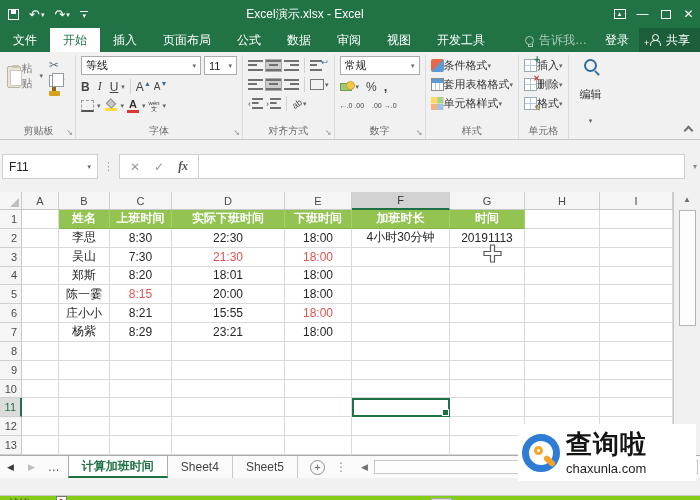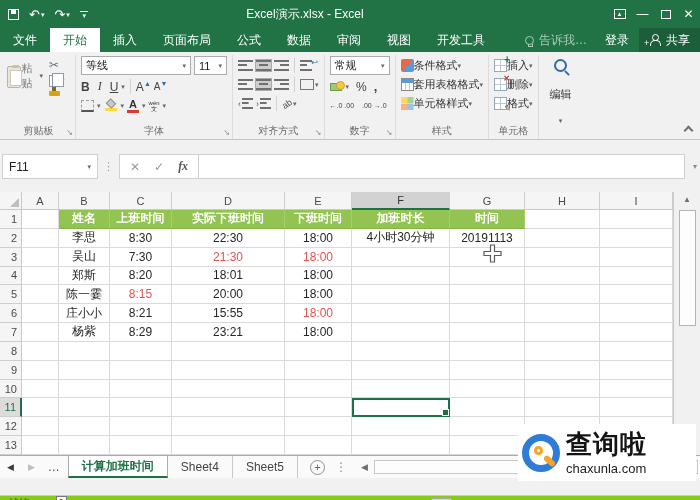--- a/index.html
+++ b/index.html
@@ -53,21 +53,21 @@
   .clip::after{content:"";position:absolute;left:4px;top:-2px;width:7px;height:3px;background:#C9C2B1;border-radius:1px}
   .ccol{display:flex;flex-direction:column;gap:4px;margin-left:6px;margin-top:3px}
   .scis{font-size:12px;color:#5E6E7E;line-height:12px}
   .copyic{width:10px;height:12px;border:1px solid #8E9AA5;background:#fff;position:relative}
   .copyic::before{content:"";position:absolute;left:2px;top:-3px;width:10px;height:12px;border:1px solid #8E9AA5;background:#fff}
   .fpbrush{width:11px;height:5px;background:#D9A21B;border-radius:1px;position:relative}
   .fpbrush::after{content:"";position:absolute;left:3px;top:-4px;width:4px;height:4px;background:#8B6914}
   
   .selbox{background:#fff;border:1px solid #ABABAB;height:19px;display:flex;align-items:center;font-size:11px;color:#222;padding:0 4px;gap:3px}
   .selbox .sp{flex:1}
-  .fname{width:110px}
+  .fname{width:120px}
   .fsize{width:33px;margin-left:3px}
   .bold{font-weight:bold}
   .ital{font-style:italic;font-family:"Liberation Serif",serif}
   .und{text-decoration:underline}
   .fga{position:relative;font-size:12px}
   .fga sup{font-size:7px;color:#2E6DA4}
   .borderic{width:13px;height:12px;border:1px dashed #9B9B9B;border-bottom:2px solid #555}
   .fillic{display:flex;flex-direction:column;align-items:center;width:14px}
   .fillic .tip{width:8px;height:7px;background:#C8C8C8;border:1px solid #8F8F8F;transform:rotate(45deg);margin-bottom:0px}
   .fillic .bar,.fontc .bar{display:block;width:12px;height:3px;margin-top:1px}
@@ -78,21 +78,21 @@
   .b-l{background-position:0 0,0 4px,0 9px}
   .b-c{background-position:50% 0,50% 4px,50% 9px}
   .b-r{background-position:100% 0,100% 4px,100% 9px}
   .onbtn{background-color:#CDCDCD;outline:1px solid #ABABAB}
   .alx{display:flex;align-items:center;gap:1px;font-size:9px;color:#555}
   .mergeic{width:14px;height:11px;border:1px solid #777;display:flex;align-items:center;justify-content:center;font-size:7px;color:#777}
   .abrot{font-size:9px;color:#444;transform:rotate(-35deg);display:inline-block}
   .wrapic{position:relative}
   .wrapic sup{position:absolute;right:-6px;top:-2px;font-size:8px;color:#2E6DA4}
   
-  .numsel{width:60px}
+  .numsel{width:80px}
   .coinic{position:relative;width:15px;height:12px}
   .coinic .bill{position:absolute;left:0;top:2px;width:12px;height:8px;background:#9FC978;border:1px solid #6F9E4C}
   .coinic .coin{position:absolute;right:0;top:0;width:9px;height:9px;border-radius:50%;background:#F2C84B;border:1px solid #C9A227}
   .decbtn{font-size:7px;color:#444;white-space:nowrap}
   .pct{font-size:12px;color:#444}
   .cma{font-size:13px;font-weight:bold;color:#444}
   
   .stylerow{display:flex;align-items:center;font-size:11px;color:#333;height:19px;white-space:nowrap}
   .sic{flex:none;display:inline-block}
   .ic-cf{width:13px;height:13px;border-radius:2px;background:linear-gradient(135deg,#E8684A 50%,#5B9BD5 50%)}

